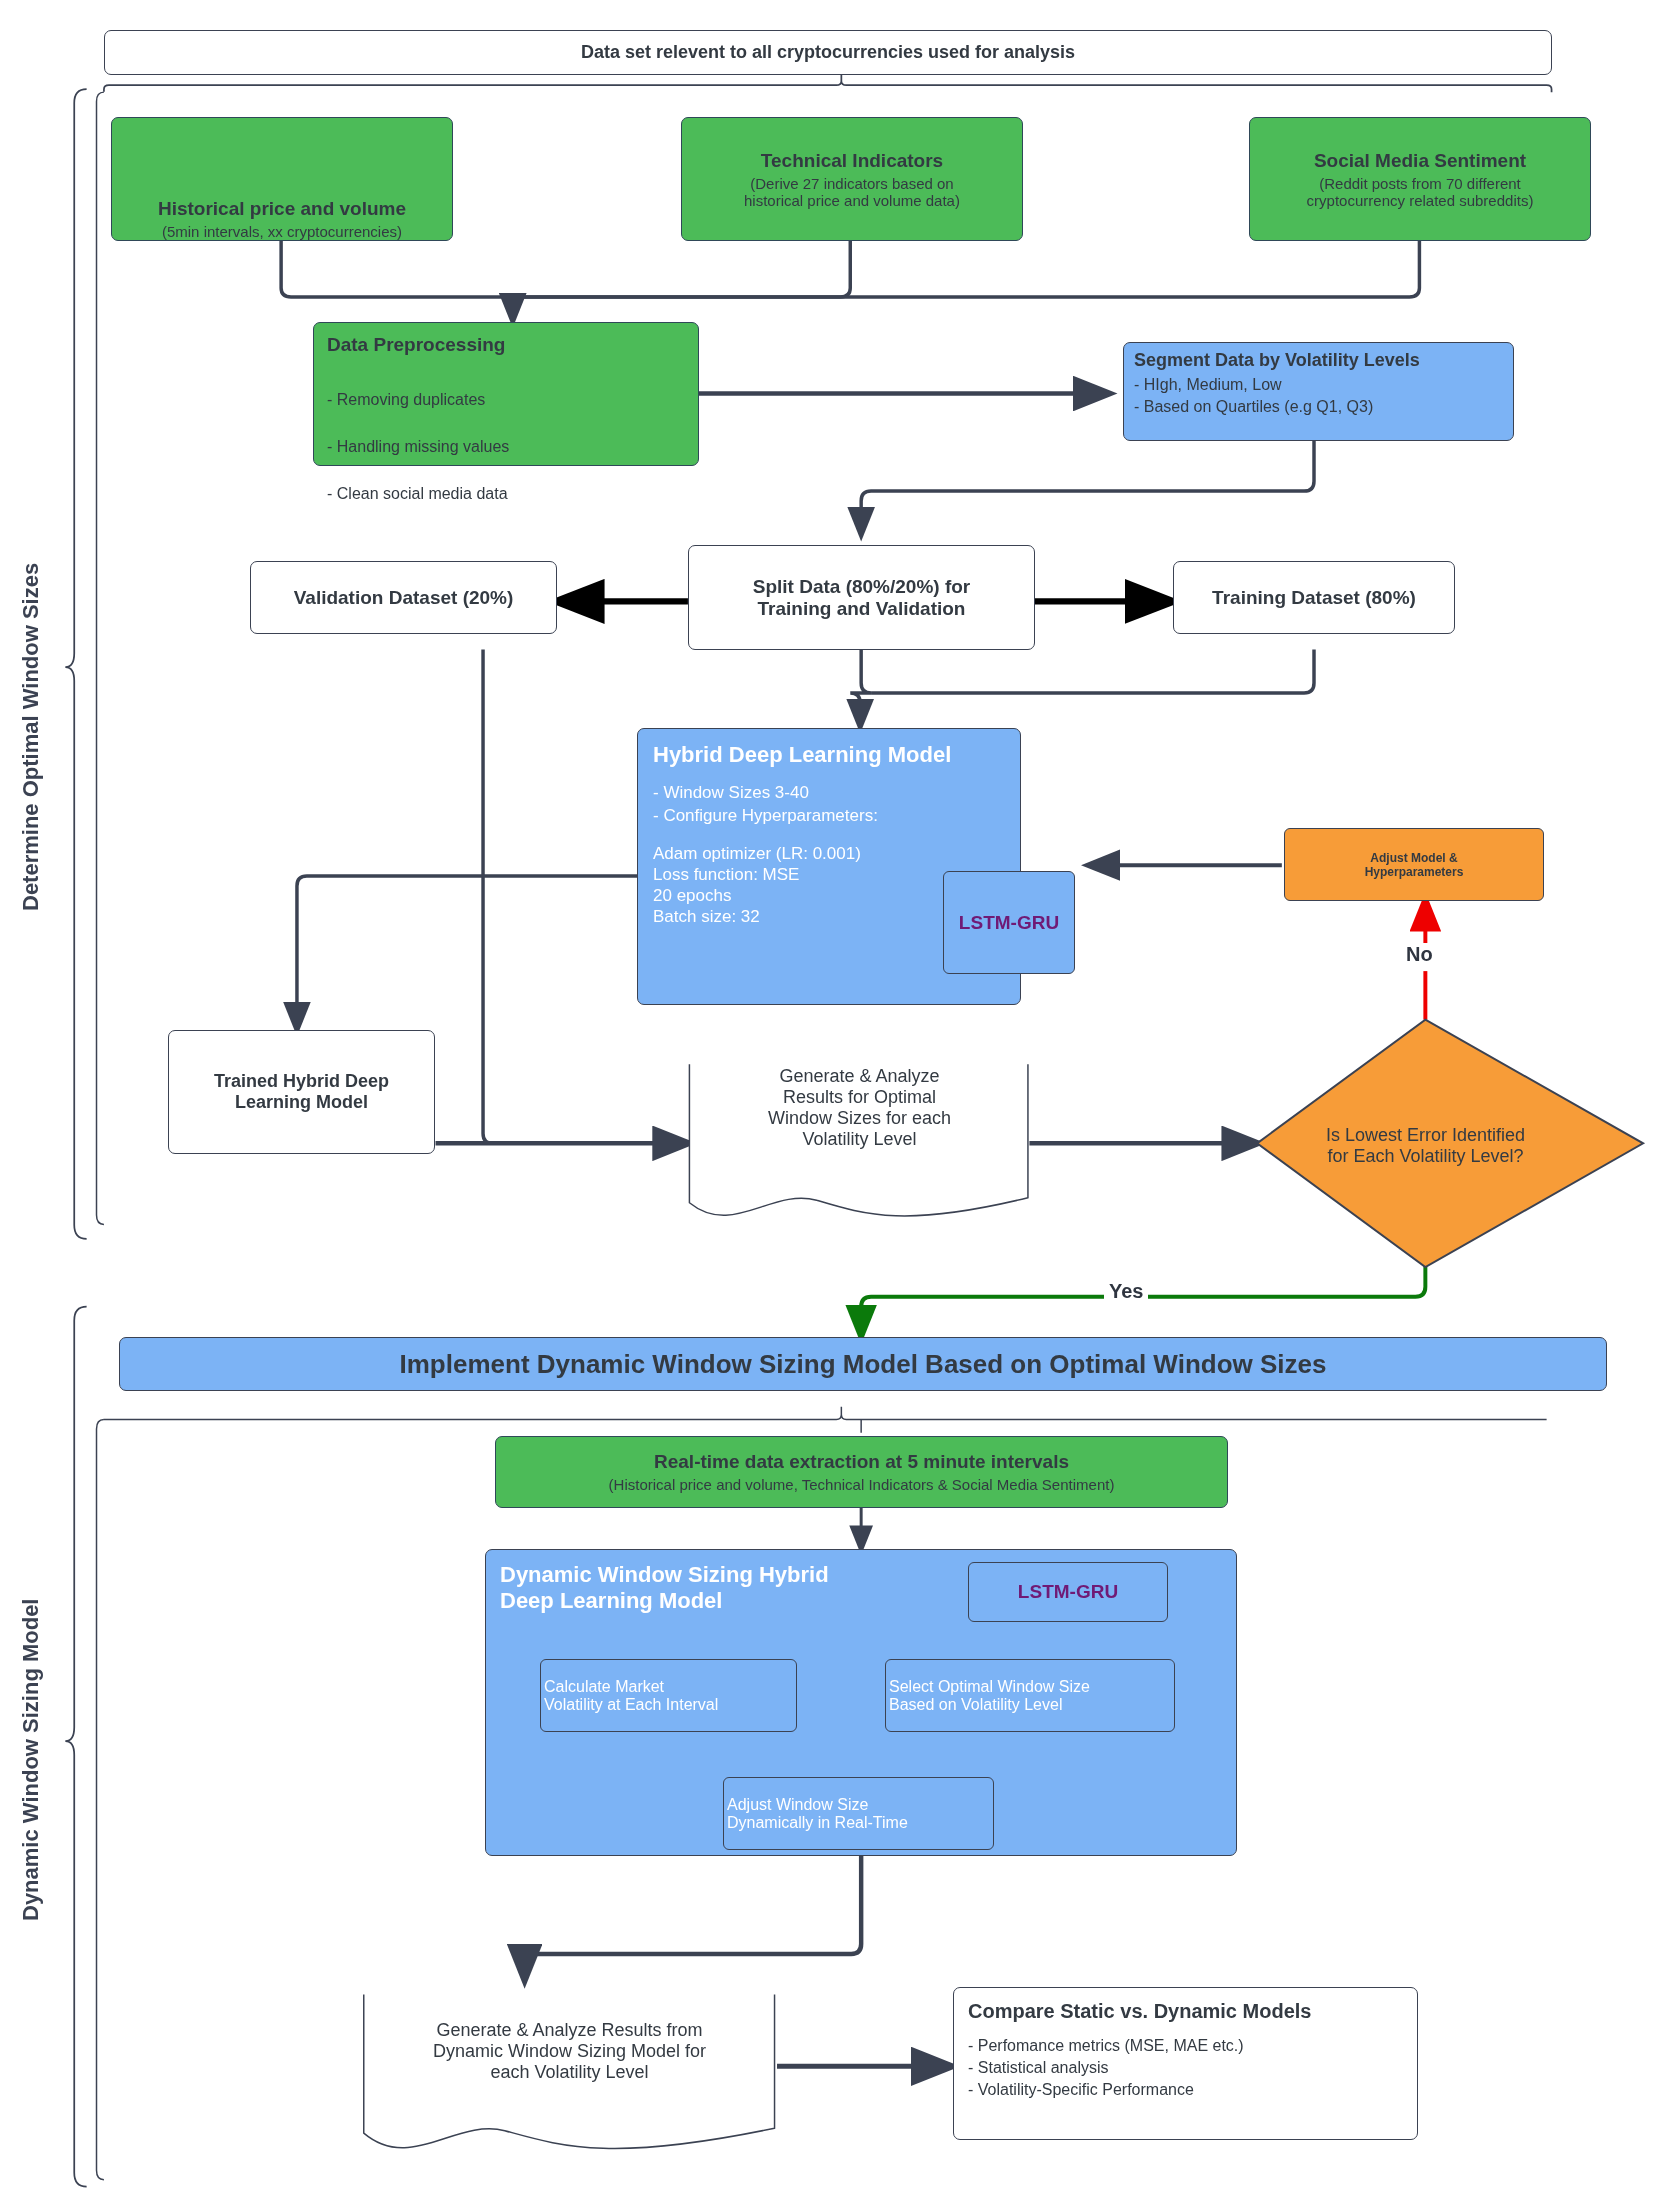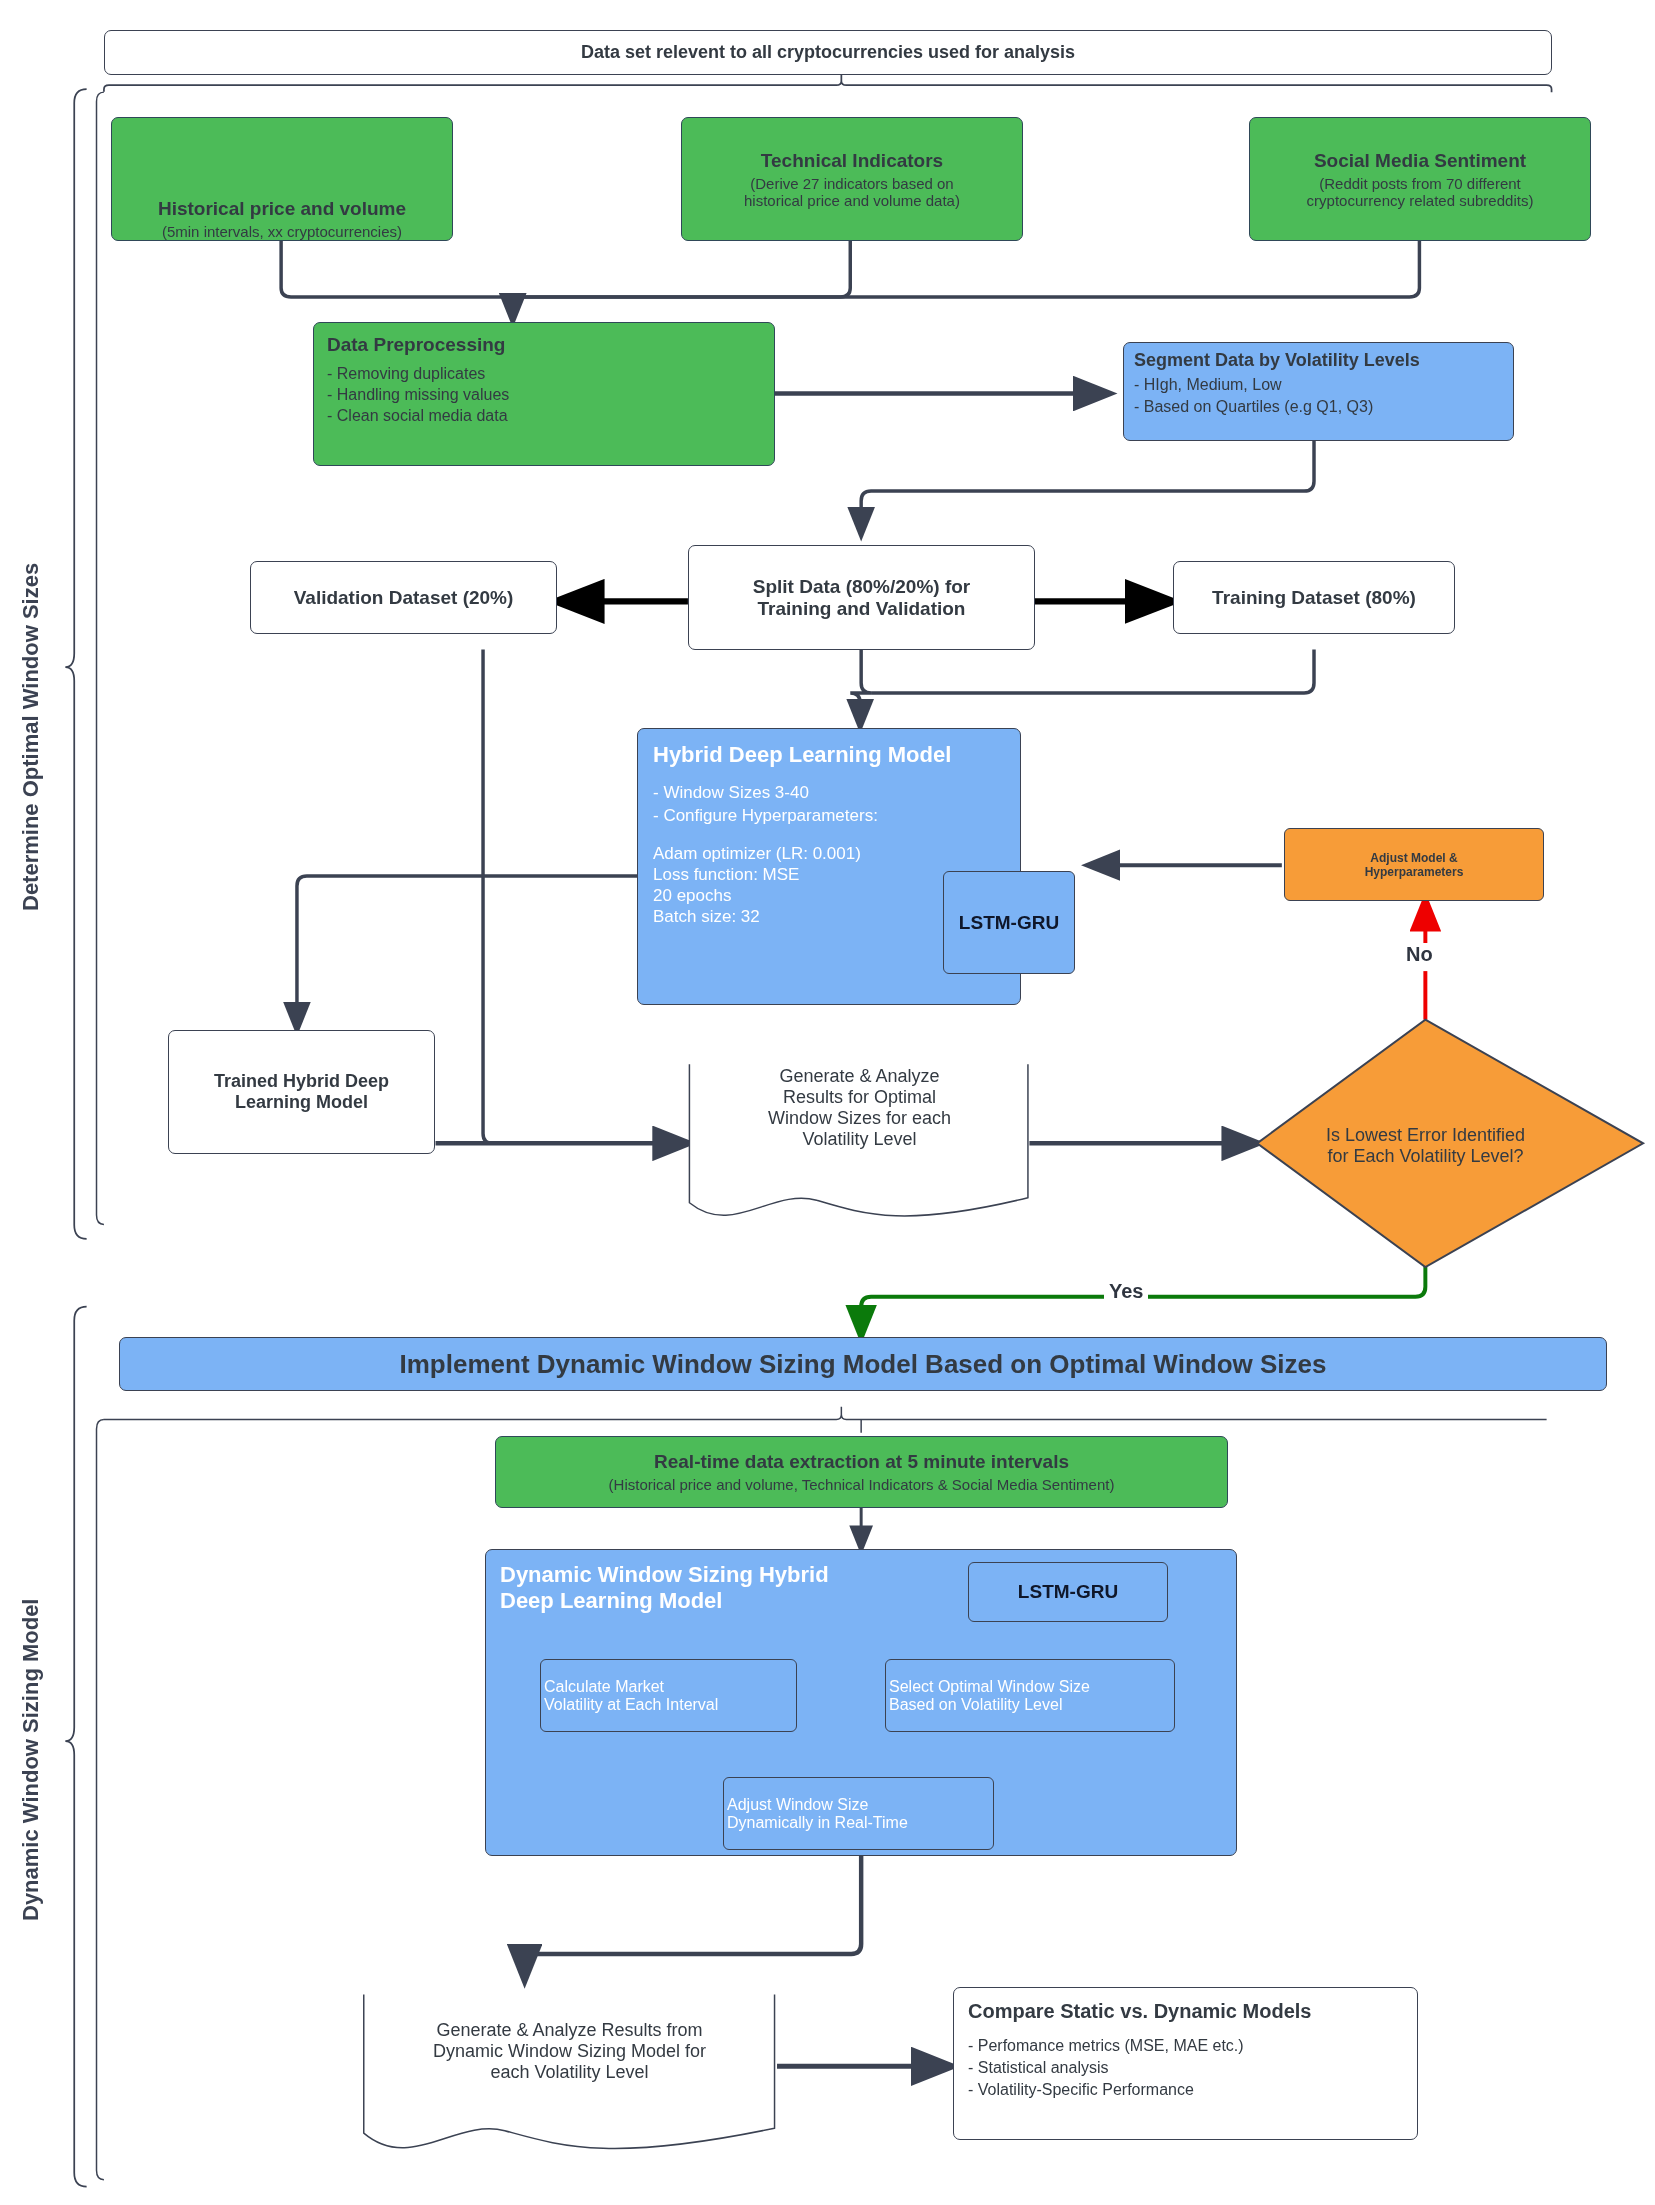--- a/index.html
+++ b/index.html
@@ -23,21 +23,21 @@
   
   .lane-label{position:absolute;color:#3b4252;font-weight:bold;
               writing-mode:vertical-rl;transform:rotate(180deg);
               white-space:nowrap;}
 
   .svg-layer{position:absolute;left:0;top:0;width:1655px;height:2205px;pointer-events:none;}
 
   .edge-label{position:absolute;color:#2f3540;font-weight:bold;background:#fff;padding:0 5px;}
 
   .lstm{position:absolute;border:1.5px solid #3b4252;border-radius:6px;background:#7cb3f5;
-        color:#0f172a;font-weight:bold;display:flex;align-items:center;justify-content:center;}
+        color:#701a75;font-weight:bold;display:flex;align-items:center;justify-content:center;}
 
   .inner-box{position:absolute;border:1.5px solid #3b4252;border-radius:6px;background:#7cb3f5;
         color:#ffffff;display:flex;align-items:flex-start;justify-content:center;text-align:center;
         font-weight:normal;box-sizing:border-box;padding:3px;}
 
   .doc-node{position:absolute;box-sizing:border-box;display:flex;flex-direction:column;
             align-items:center;justify-content:flex-start;text-align:center;color:#333a42;}
   .doc-node .doc-text{position:relative;z-index:2;width:100%;}
 </style>
 </head>
@@ -143,21 +143,21 @@
     <div class="sub" style="font-size:15px;margin-top:3px;">(Derive 27 indicators based on</div>
     <div class="sub" style="font-size:15px;">historical price and volume data)</div>
   </div>
 
   <div class="node green" style="left:1249px;top:117px;width:342px;height:124px;font-size:17px;">
     <div class="ttl" style="font-size:19px;">Social Media Sentiment</div>
     <div class="sub" style="font-size:15px;margin-top:3px;">(Reddit posts from 70 different</div>
     <div class="sub" style="font-size:15px;">cryptocurrency related subreddits)</div>
   </div>
 
-  <div class="node green leftalign" style="left:313px;top:322px;width:462px;height:144px;font-size:16px;padding:11px 13px;justify-content:flex-start;">
+  <div class="node green leftalign" style="left:313px;top:322px;width:386px;height:144px;font-size:16px;padding:11px 13px;justify-content:flex-start;gap:26px;">
     <div class="ttl" style="font-size:19px;">Data Preprocessing</div>
     <div class="sub" style="margin-top:9px;">- Removing duplicates</div>
     <div class="sub" style="margin-top:3px;">- Handling missing values</div>
     <div class="sub" style="margin-top:3px;">- Clean social media data</div>
   </div>
 
   <div class="node blue leftalign" style="left:1123px;top:342px;width:391px;height:99px;font-size:16px;padding:7px 10px;justify-content:flex-start;">
     <div class="ttl" style="font-size:18px;">Segment Data by Volatility Levels</div>
     <div class="sub" style="margin-top:5px;">- HIgh, Medium, Low</div>
     <div class="sub" style="margin-top:4px;">- Based on Quartiles (e.g Q1, Q3)</div>

